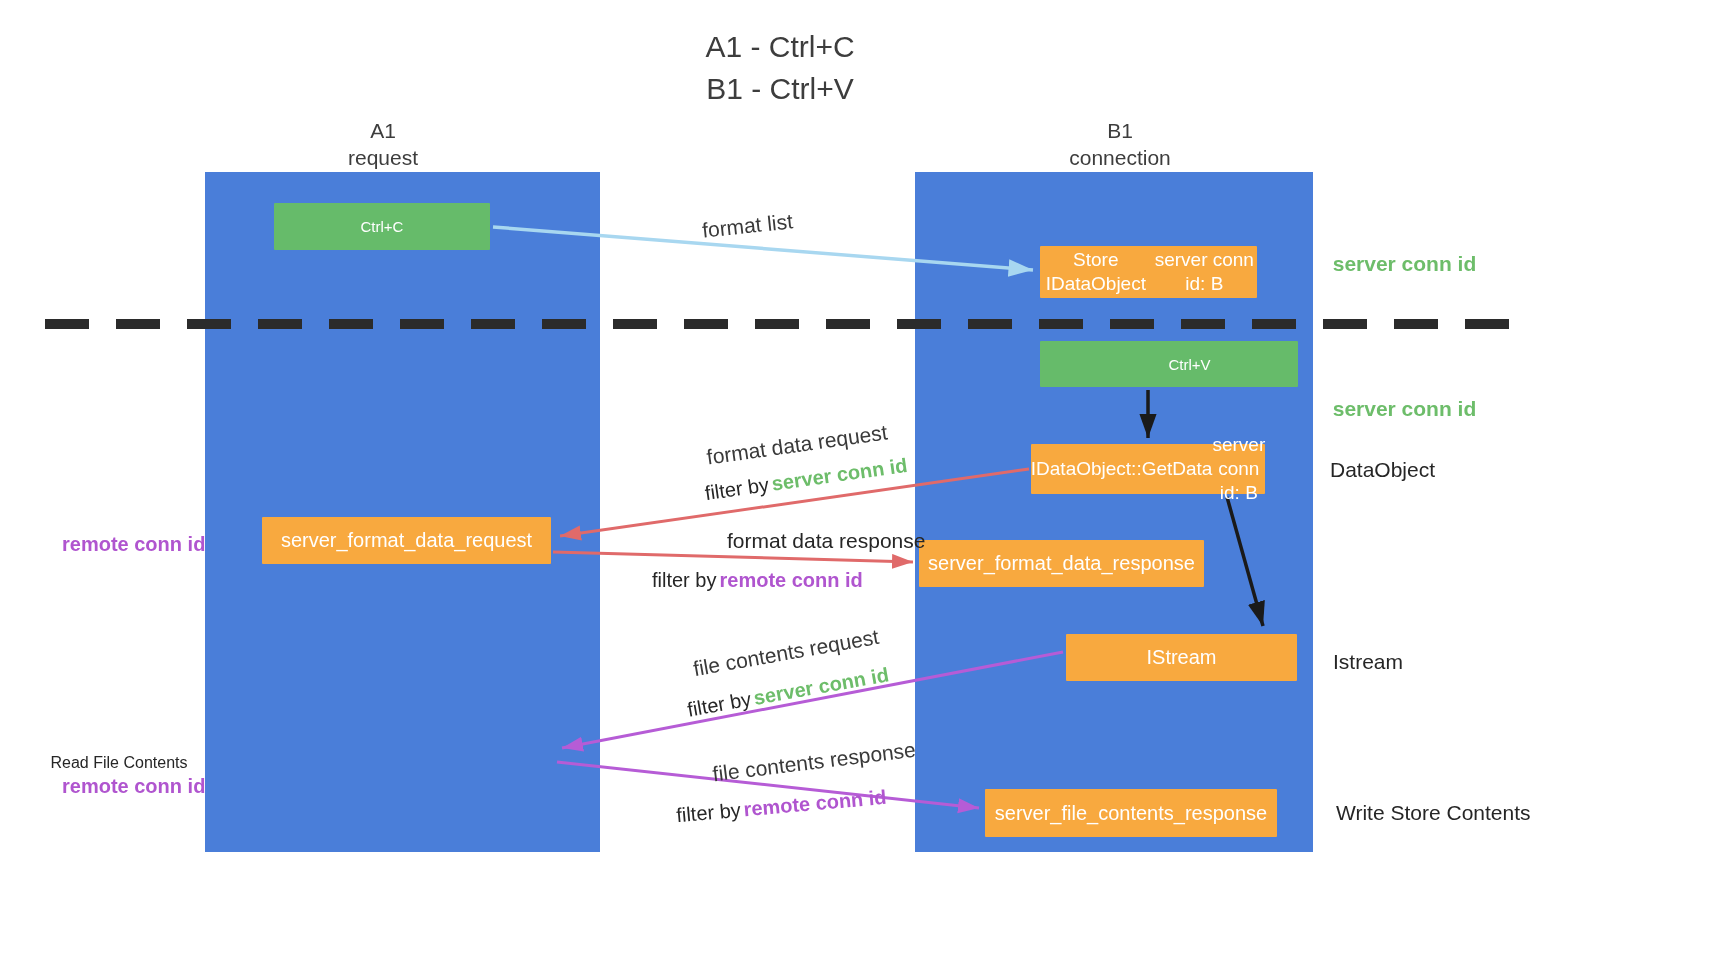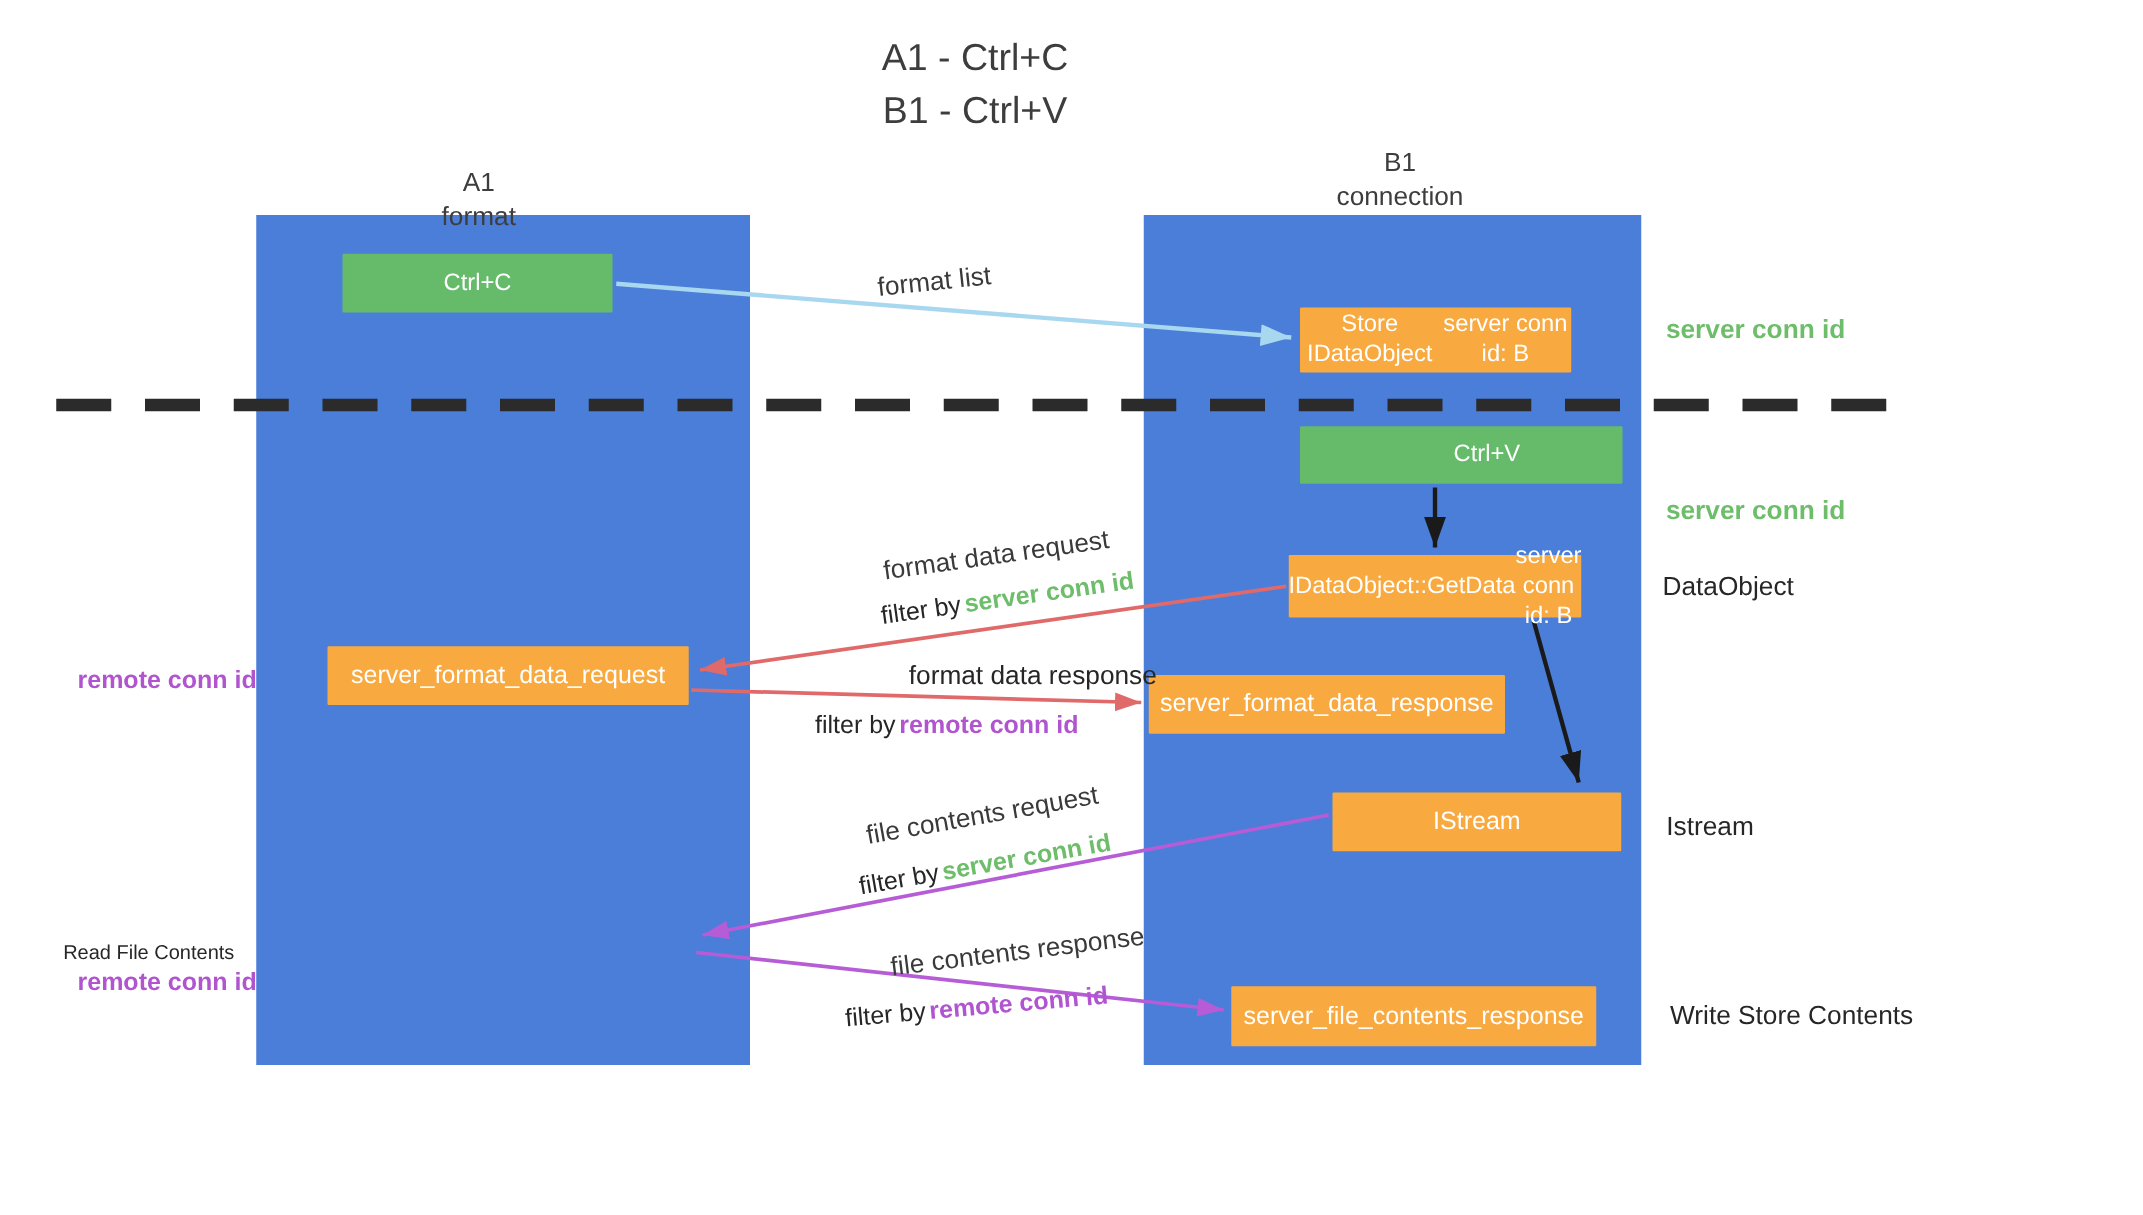--- a/index.html
+++ b/index.html
@@ -13,28 +13,28 @@
   #lane-right { left:915px; top:172px; width:398px; height:680px; }
 
   .title {
     position:absolute; left:0; top:26px; width:1560px; text-align:center;
     font-size:30px; line-height:42px; color:#3d3d3d; z-index:3;
   }
   .lane-header {
     position:absolute; width:200px; text-align:center; font-size:21px;
     line-height:27px; color:#3d3d3d; z-index:3;
   }
-  #hdr-left  { left:283px; top:117px;margin-top:16px; }
+  #hdr-left  { left:283px; top:117px; }
   #hdr-right { left:1020px; top:117px; }
 
   .box {
     position:absolute; display:flex; align-items:center; justify-content:center;
     color:#ffffff; text-align:center; z-index:3; border-radius:1px;
   }
-  .green  { background:#66BB6A; font-size:19px; }
+  .green  { background:#66BB6A; font-size:15px; }
   .orange { background:#F8A93F; font-size:20px; }
   .two-line { line-height:1.25; font-size:19px; }
 
   #box-ctrl-c   { left:274px; top:203px; width:216px; height:47px; }
   #box-store    { left:1040px; top:246px; width:217px; height:52px; }
   #box-ctrl-v   { left:1040px; top:341px; width:217px; height:46px;padding-left:41px; }
   #box-getdata  { left:1031px; top:444px; width:234px; height:50px; }
   #box-fmt-req  { left:262px;  top:517px; width:289px; height:47px; }
   #box-fmt-resp { left:919px;  top:540px; width:285px; height:47px; }
   #box-istream  { left:1066px; top:634px; width:231px; height:47px; }
@@ -111,21 +111,21 @@
     <line x1="557" y1="762" x2="979" y2="808" stroke="#B65CD6" stroke-width="3" marker-end="url(#m-purple)"></line>
   </svg>
 
   <div class="title">
     <div>A1 - Ctrl+C</div>
     <div>B1 - Ctrl+V</div>
   </div>
 
   <div class="lane-header" id="hdr-left">
     <div>A1</div>
-    <div>format</div>
+    <div>request</div>
   </div>
   <div class="lane-header" id="hdr-right">
     <div>B1</div>
     <div>connection</div>
   </div>
 
   <div class="box green" id="box-ctrl-c">Ctrl+C</div>
 
   <div class="box orange two-line" id="box-store">
     <div>Store IDataObject</div>

